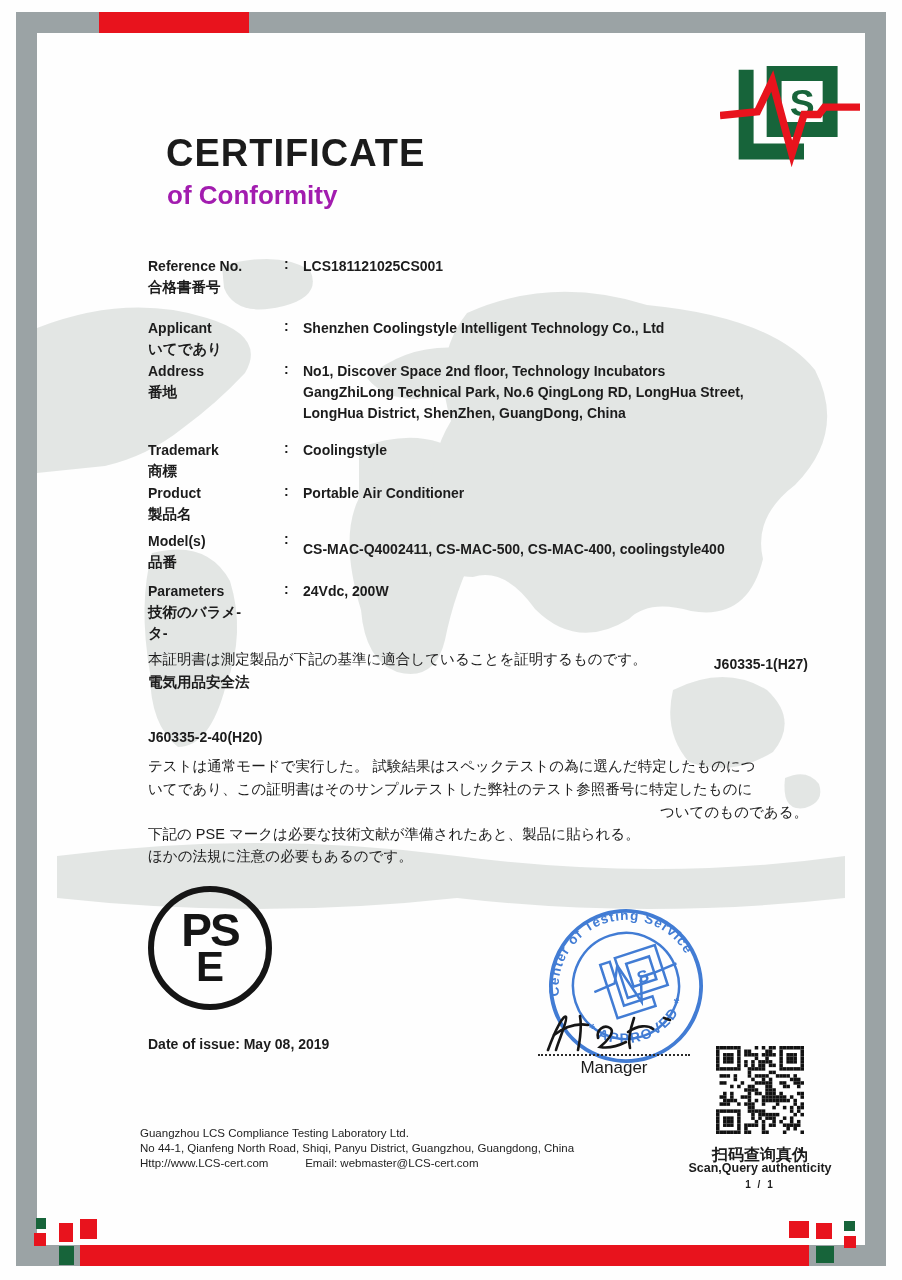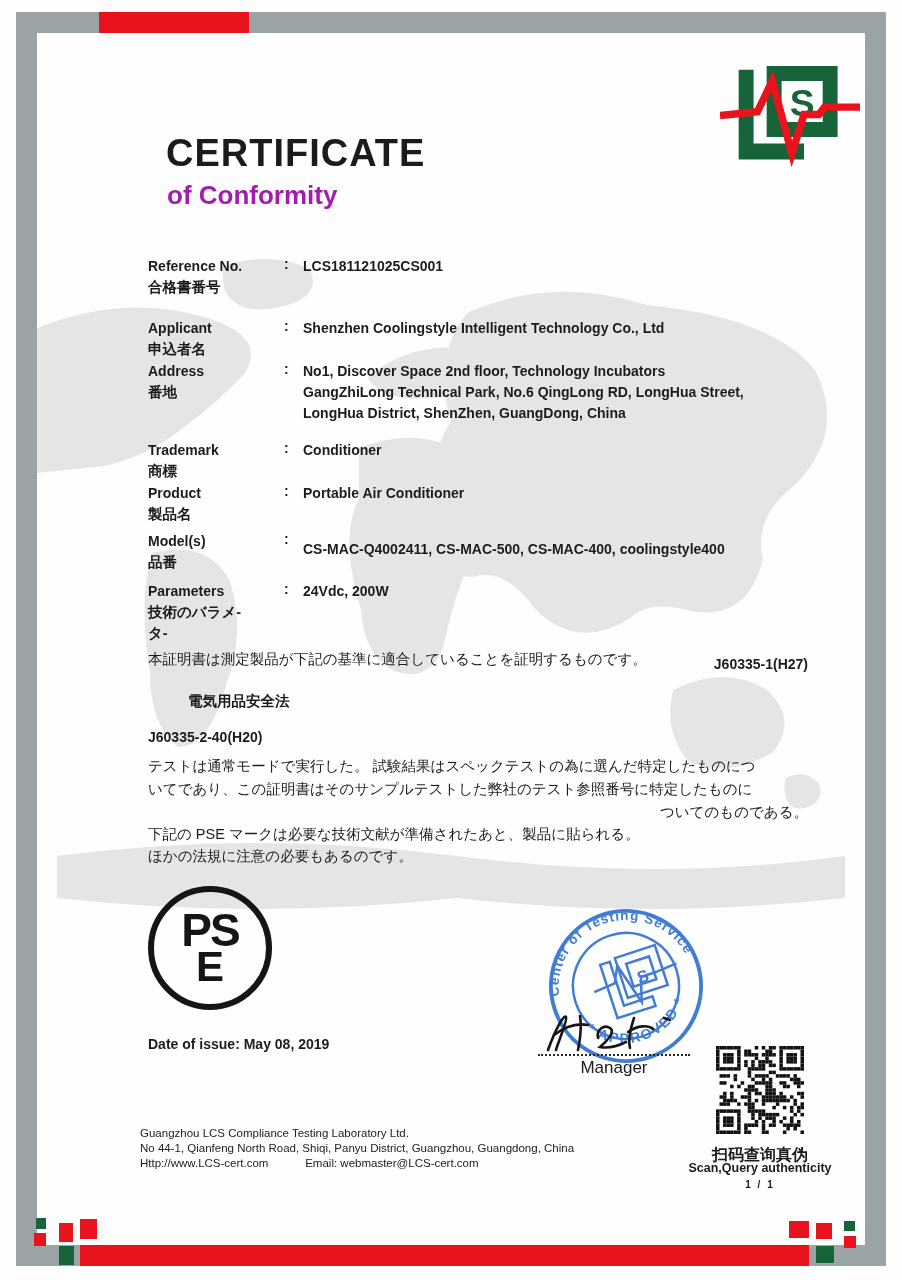--- a/index.html
+++ b/index.html
@@ -88,42 +88,42 @@
 
   <div class="abs lab" style="top:256px;">
     <div>Reference No.</div>
     <div class="labjp jp">合格書番号</div>
   </div>
   <div class="abs colon" style="top:256px;">:</div>
   <div class="abs val" style="top:256px;">LCS181121025CS001</div>
 
   <div class="abs lab" style="top:318px;">
     <div>Applicant</div>
-    <div class="labjp jp">申込者名</div>
+    <div class="labjp jp">いてであり</div>
   </div>
   <div class="abs colon" style="top:318px;">:</div>
   <div class="abs val" style="top:318px;">Shenzhen Coolingstyle Intelligent Technology Co., Ltd</div>
 
   <div class="abs lab" style="top:361px;">
     <div>Address</div>
     <div class="labjp jp">番地</div>
   </div>
   <div class="abs colon" style="top:361px;">:</div>
   <div class="abs val" style="top:361px;">
     <div>No1, Discover Space 2nd floor, Technology Incubators</div>
     <div>GangZhiLong Technical Park, No.6 QingLong RD, LongHua Street,</div>
     <div>LongHua District, ShenZhen, GuangDong, China</div>
   </div>
 
   <div class="abs lab" style="top:440px;">
     <div>Trademark</div>
     <div class="labjp jp">商標</div>
   </div>
   <div class="abs colon" style="top:440px;">:</div>
-  <div class="abs val" style="top:440px;">Conditioner</div>
+  <div class="abs val" style="top:440px;">Coolingstyle</div>
 
   <div class="abs lab" style="top:483px;">
     <div>Product</div>
     <div class="labjp jp">製品名</div>
   </div>
   <div class="abs colon" style="top:483px;">:</div>
   <div class="abs val" style="top:483px;">Portable Air Conditioner</div>
 
   <div class="abs lab" style="top:531px;">
     <div>Model(s)</div>
@@ -134,21 +134,21 @@
 
   <div class="abs lab" style="top:581px;">
     <div>Parameters</div>
     <div class="labjp jp">技術のバラメ-</div>
     <div class="labjp jp">タ-</div>
   </div>
   <div class="abs colon" style="top:581px;">:</div>
   <div class="abs val" style="top:581px;">24Vdc, 200W</div>
 
   <div class="abs stmt jp" style="top:650px;">本証明書は測定製品が下記の基準に適合していることを証明するものです。</div>
-  <div class="abs stmt jp bold" style="top:692px;margin-left:40px;">電気用品安全法</div>
+  <div class="abs stmt jp bold" style="top:673px;">電気用品安全法</div>
   <div class="abs stmt bold" style="top:656px;font-size:14px;text-align:right;">J60335-1(H27)</div>
   <div class="abs stmt bold" style="top:729px;font-size:14px;">J60335-2-40(H20)</div>
   <div class="abs stmt jp" style="top:757px;">テストは通常モードで実行した。 試験結果はスペックテストの為に選んだ特定したものにつ</div>
   <div class="abs stmt jp" style="top:780px;">いてであり、この証明書はそのサンプルテストした弊社のテスト参照番号に特定したものに</div>
   <div class="abs stmt jp" style="top:803px;text-align:right;">ついてのものである。</div>
   <div class="abs stmt jp" style="top:825px;">下記の PSE マークは必要な技術文献が準備されたあと、製品に貼られる。</div>
   <div class="abs stmt jp" style="top:847px;">ほかの法規に注意の必要もあるのです。</div>
 
   <div class="abs pse">
     <div class="l1">PS</div>

